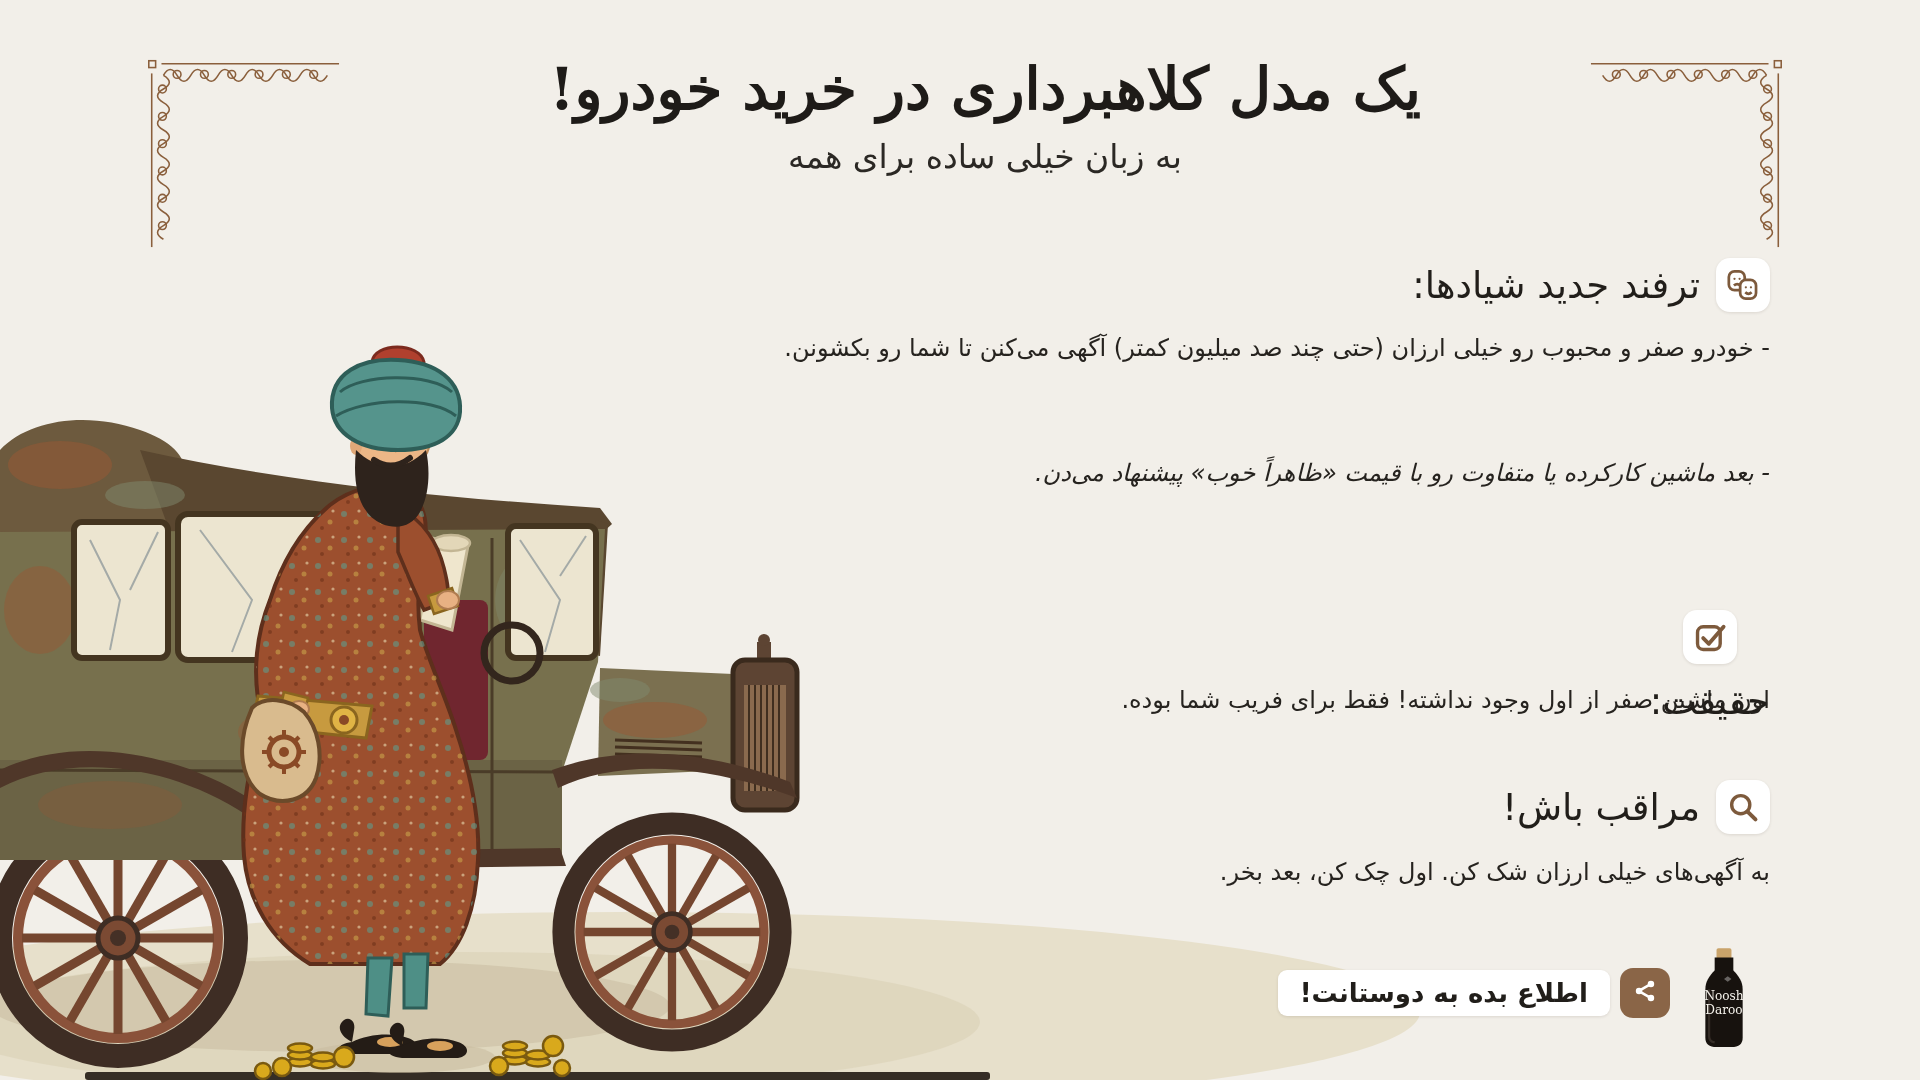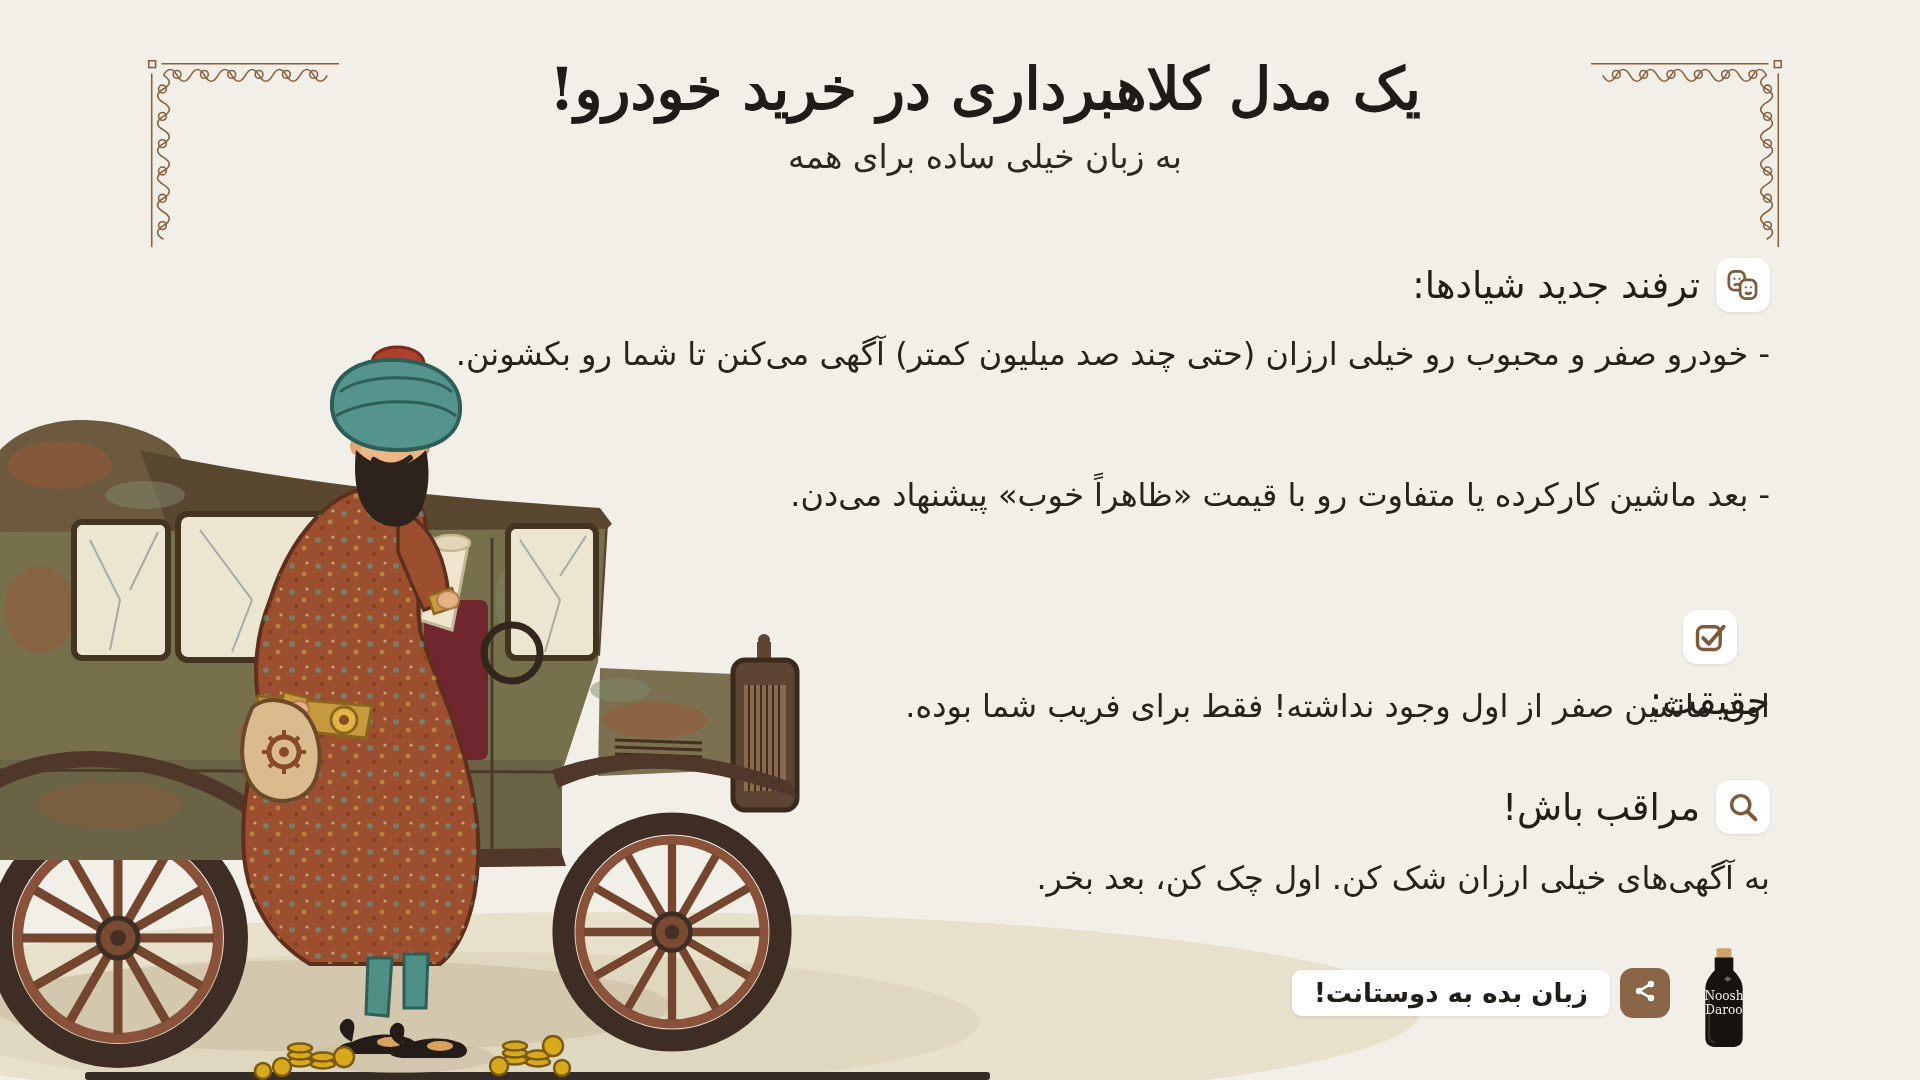--- a/index.html
+++ b/index.html
@@ -18,23 +18,23 @@
          font-size:58px;line-height:1.15;margin:0;direction:rtl;color:#1e1b18;}
   .subtitle{font-family:"DejaVu Serif","Liberation Serif",serif;font-weight:400;
             font-size:33px;margin:14px 0 0 0;direction:rtl;color:#2b2824;}
 
   
   .col{position:absolute;top:0;bottom:0;right:150px;width:1240px;}
   .sec{position:absolute;right:0;display:flex;direction:rtl;align-items:center;gap:16px;
        font-size:37px;font-weight:normal;color:#211e1a;}
   .ib{width:54px;height:54px;background:#ffffff;border-radius:14px;flex:0 0 auto;
       display:flex;align-items:center;justify-content:center;box-shadow:0 1px 3px rgba(60,45,30,.12);}
-  .row{position:absolute;right:0;direction:rtl;text-align:right;font-size:32px;
+  .row{position:absolute;right:0;direction:rtl;text-align:right;font-size:24px;
        line-height:1.5;color:#26231f;white-space:nowrap;}
-  .sec1{top:258px;} .it10{top:330px;} .it11{top:394px;} .it12{top:471px;} .it13{top:520px;}
+  .sec1{top:258px;} .it10{top:330px;} .it11{top:394px;} .it12{top:455px;font-style:italic;} .it13{top:520px;}
   .sec2{top:610px;flex-direction:column;} .it20{top:682px;}
   .sec3{top:780px;} .it30{top:854px;}
 
   
   .footer{position:absolute;right:168px;bottom:34px;display:flex;align-items:center;gap:10px;}
   .pill{background:#ffffff;border-radius:9px;padding:8px 22px;font-size:26px;font-weight:bold;
         direction:rtl;color:#211e1a;box-shadow:0 1px 3px rgba(60,45,30,.12);}
   .share-sq{width:50px;height:50px;background:#8a6547;border-radius:13px;
             display:flex;align-items:center;justify-content:center;cursor:pointer;}
   .bottle{margin-left:16px;transform:translateY(9px);}
@@ -349,21 +349,21 @@
           <circle cx="13" cy="13" r="8" stroke-width="3"></circle>
           <path d="M19,19 L26,26" stroke-width="3.5"></path>
         </svg>
       </span>
       <span lang="fa" dir="rtl">مراقب باش!</span>
     </div>
     <div class="row it30" lang="fa">به آگهی‌های خیلی ارزان شک کن. اول چک کن، بعد بخر.</div>
   </div>
 
   <div class="footer">
-    <div class="pill" lang="fa">زبان بده به دوستانت!</div>
+    <div class="pill" lang="fa">اطلاع بده به دوستانت!</div>
     <div class="share-sq">
       <span>
         <svg viewBox="0 0 24 24" width="26" height="26" fill="none" stroke="#ffffff" stroke-width="2.4" stroke-linecap="round">
           <circle cx="6.5" cy="12" r="3" fill="#ffffff" stroke="none"></circle>
           <circle cx="17.5" cy="5.5" r="3" fill="#ffffff" stroke="none"></circle>
           <circle cx="17.5" cy="18.5" r="3" fill="#ffffff" stroke="none"></circle>
           <line x1="8.8" y1="10.6" x2="15.2" y2="6.9"></line>
           <line x1="8.8" y1="13.4" x2="15.2" y2="17.1"></line>
         </svg>
       </span>

